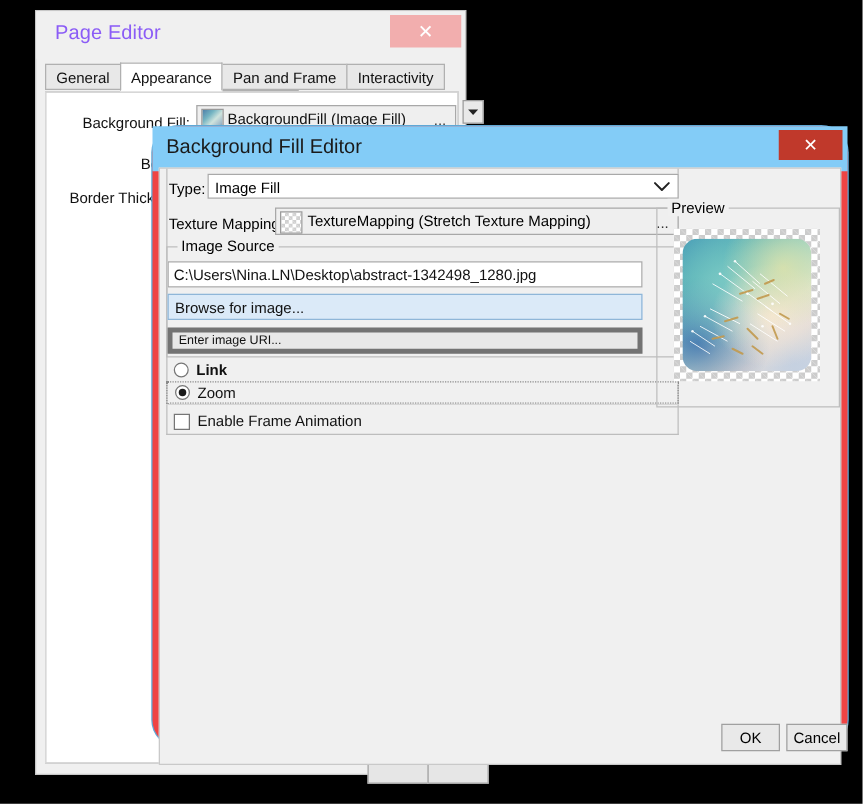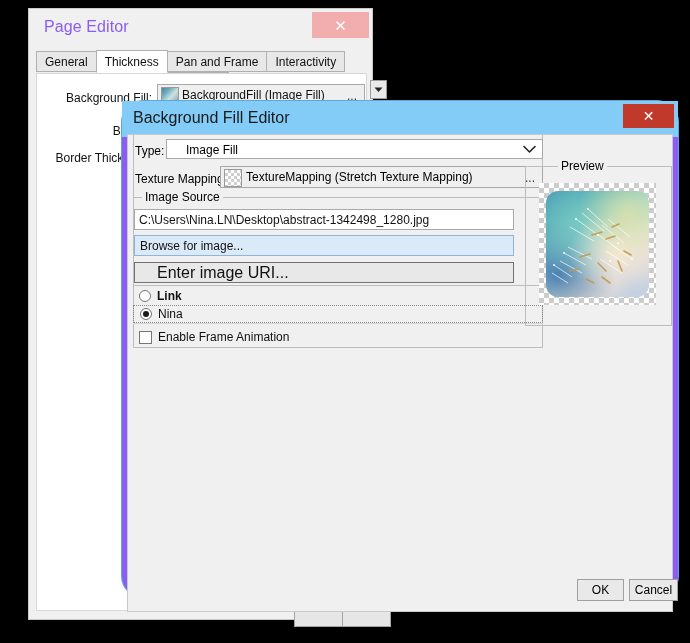--- a/index.html
+++ b/index.html
@@ -99,21 +99,21 @@
   #pe-bottom-ok{left:265px;}
   #pe-bottom-cancel{left:313px;}
   #pe-inner-frame{
     position:absolute;left:7px;top:64px;width:331px;height:538px;
     border:1px solid #d8d8d8;box-sizing:border-box;pointer-events:none;
   }
 
   
   #bfe-dialog{
     left:122px;top:101px;width:556px;height:496px;
-    background:#8b5cf6;
+    background:#ef4444;
     box-sizing:border-box;
     box-shadow:0 0 0 1px #5fa8d6;
     border-radius:21px;
   }
   #bfe-titlebar{
     position:absolute;left:0;top:0;width:100%;height:36px;
     background:#83ccf7;
   }
   #bfe-title{
     position:absolute;left:11px;top:8px;
@@ -133,21 +133,21 @@
     box-sizing:border-box;
   }
 
   
   #type-label{position:absolute;left:7px;top:9px;font-size:12px;}
   #type-combo{
     position:absolute;left:38px;top:4px;width:377px;height:20px;
     background:#ffffff;border:1px solid #a9a9a9;
     box-sizing:border-box;cursor:pointer;
   }
-  #type-combo-value{position:absolute;left:19px;top:3px;font-size:12px;}
+  #type-combo-value{position:absolute;left:5px;top:3px;font-size:12px;}
   #type-combo-arrow{position:absolute;right:6px;top:5px;}
 
   
   #texmap-label{position:absolute;left:7px;top:37px;font-size:12px;}
   #texmap-field{
     position:absolute;left:92px;top:31px;width:323px;height:22px;
     background:#efefef;border:1px solid #a8a8a8;
     box-sizing:border-box;cursor:pointer;
   }
   #texmap-icon{
@@ -183,24 +183,24 @@
   #browse-button{
     position:absolute;left:6px;top:100px;width:380px;height:21px;
     background:#dbeaf8;border:1px solid #8fb6d8;
     box-sizing:border-box;
     display:flex;align-items:center;
     padding-left:5px;font-size:12px;color:#111;
     cursor:pointer;
   }
   #uri-button{
     position:absolute;left:6px;top:127px;width:380px;height:21px;
-    background:#e8e8e8;border:1px solid #737373;
+    background:#e8e8e8;border:4px solid #737373;
     box-sizing:border-box;
     display:flex;align-items:center;
-    padding-left:22px;font-size:16px;color:#111;
+    padding-left:5px;font-size:10px;color:#111;
     cursor:pointer;
   }
   
   .opt-row{
     position:absolute;left:5px;width:410px;height:18px;
     display:flex;align-items:center;cursor:pointer;
   }
   #opt-link{top:152px;font-weight:bold;}
   #opt-embed{top:170px;border:1px dotted #8a8a8a;box-sizing:border-box;}
   #opt-anim{top:192px;height:20px;}
@@ -229,21 +229,21 @@
     box-sizing:border-box;pointer-events:none;
   }
 
   
   #preview-group{
     position:absolute;left:397px;top:31px;width:147px;height:160px;
     border:1px solid #bdbdbd;box-sizing:border-box;
   }
   #preview-legend{
     position:absolute;left:406px;top:24px;
-    background:#f0f0f0;padding:0 3px;font-size:12px;margin-left:24px;
+    background:#f0f0f0;padding:0 3px;font-size:12px;
   }
   #preview-checker{
     position:absolute;left:411px;top:48px;width:117px;height:122px;
     background-color:#ffffff;
     background-image:
       linear-gradient(45deg,#cccccc 25%,transparent 25%,transparent 75%,#cccccc 75%),
       linear-gradient(45deg,#cccccc 25%,transparent 25%,transparent 75%,#cccccc 75%);
     background-size:10px 10px;
     background-position:0 0,5px 5px;
   }
@@ -282,21 +282,21 @@
 
 <div class="abs" id="page-editor-window">
 
   <div id="page-editor-titlebar">
     <div id="page-editor-title">Page Editor</div>
     <div id="page-editor-close">✕</div>
   </div>
 
   <div id="pe-tabs">
     <div class="pe-tab">General</div>
-    <div class="pe-tab sel">Thickness</div>
+    <div class="pe-tab sel">Appearance</div>
     <div class="pe-tab">Pan and Frame</div>
     <div class="pe-tab">Interactivity</div>
     <div class="pe-tab">Element</div>
   </div>
 
   <div id="pe-tabpanel"></div>
 
   <div class="pe-row-label" style="left:18px;top:82px;width:105px;">Background Fill:</div>
   <div class="pe-row-label" style="left:18px;top:115px;width:105px;">Border:</div>
   <div class="pe-row-label" style="left:8px;top:142px;width:115px;">Border Thickness:</div>
@@ -352,21 +352,21 @@
 
     <div id="browse-button">Browse for image...</div>
     <div id="uri-button">Enter image URI...</div>
 
     <div class="opt-row" id="opt-link">
       <span class="radio"></span>
       <span class="opt-label">Link</span>
     </div>
     <div class="opt-row" id="opt-embed">
       <span class="radio on"></span>
-      <span class="opt-label">Nina</span>
+      <span class="opt-label">Zoom</span>
     </div>
     <div id="opt-sep"></div>
     <div class="opt-row" id="opt-anim">
       <span class="checkbox"></span>
       <span class="opt-label">Enable Frame Animation</span>
     </div>
 
     <div id="preview-group"></div>
     <div id="preview-legend">Preview</div>
     <div id="preview-checker"></div>

